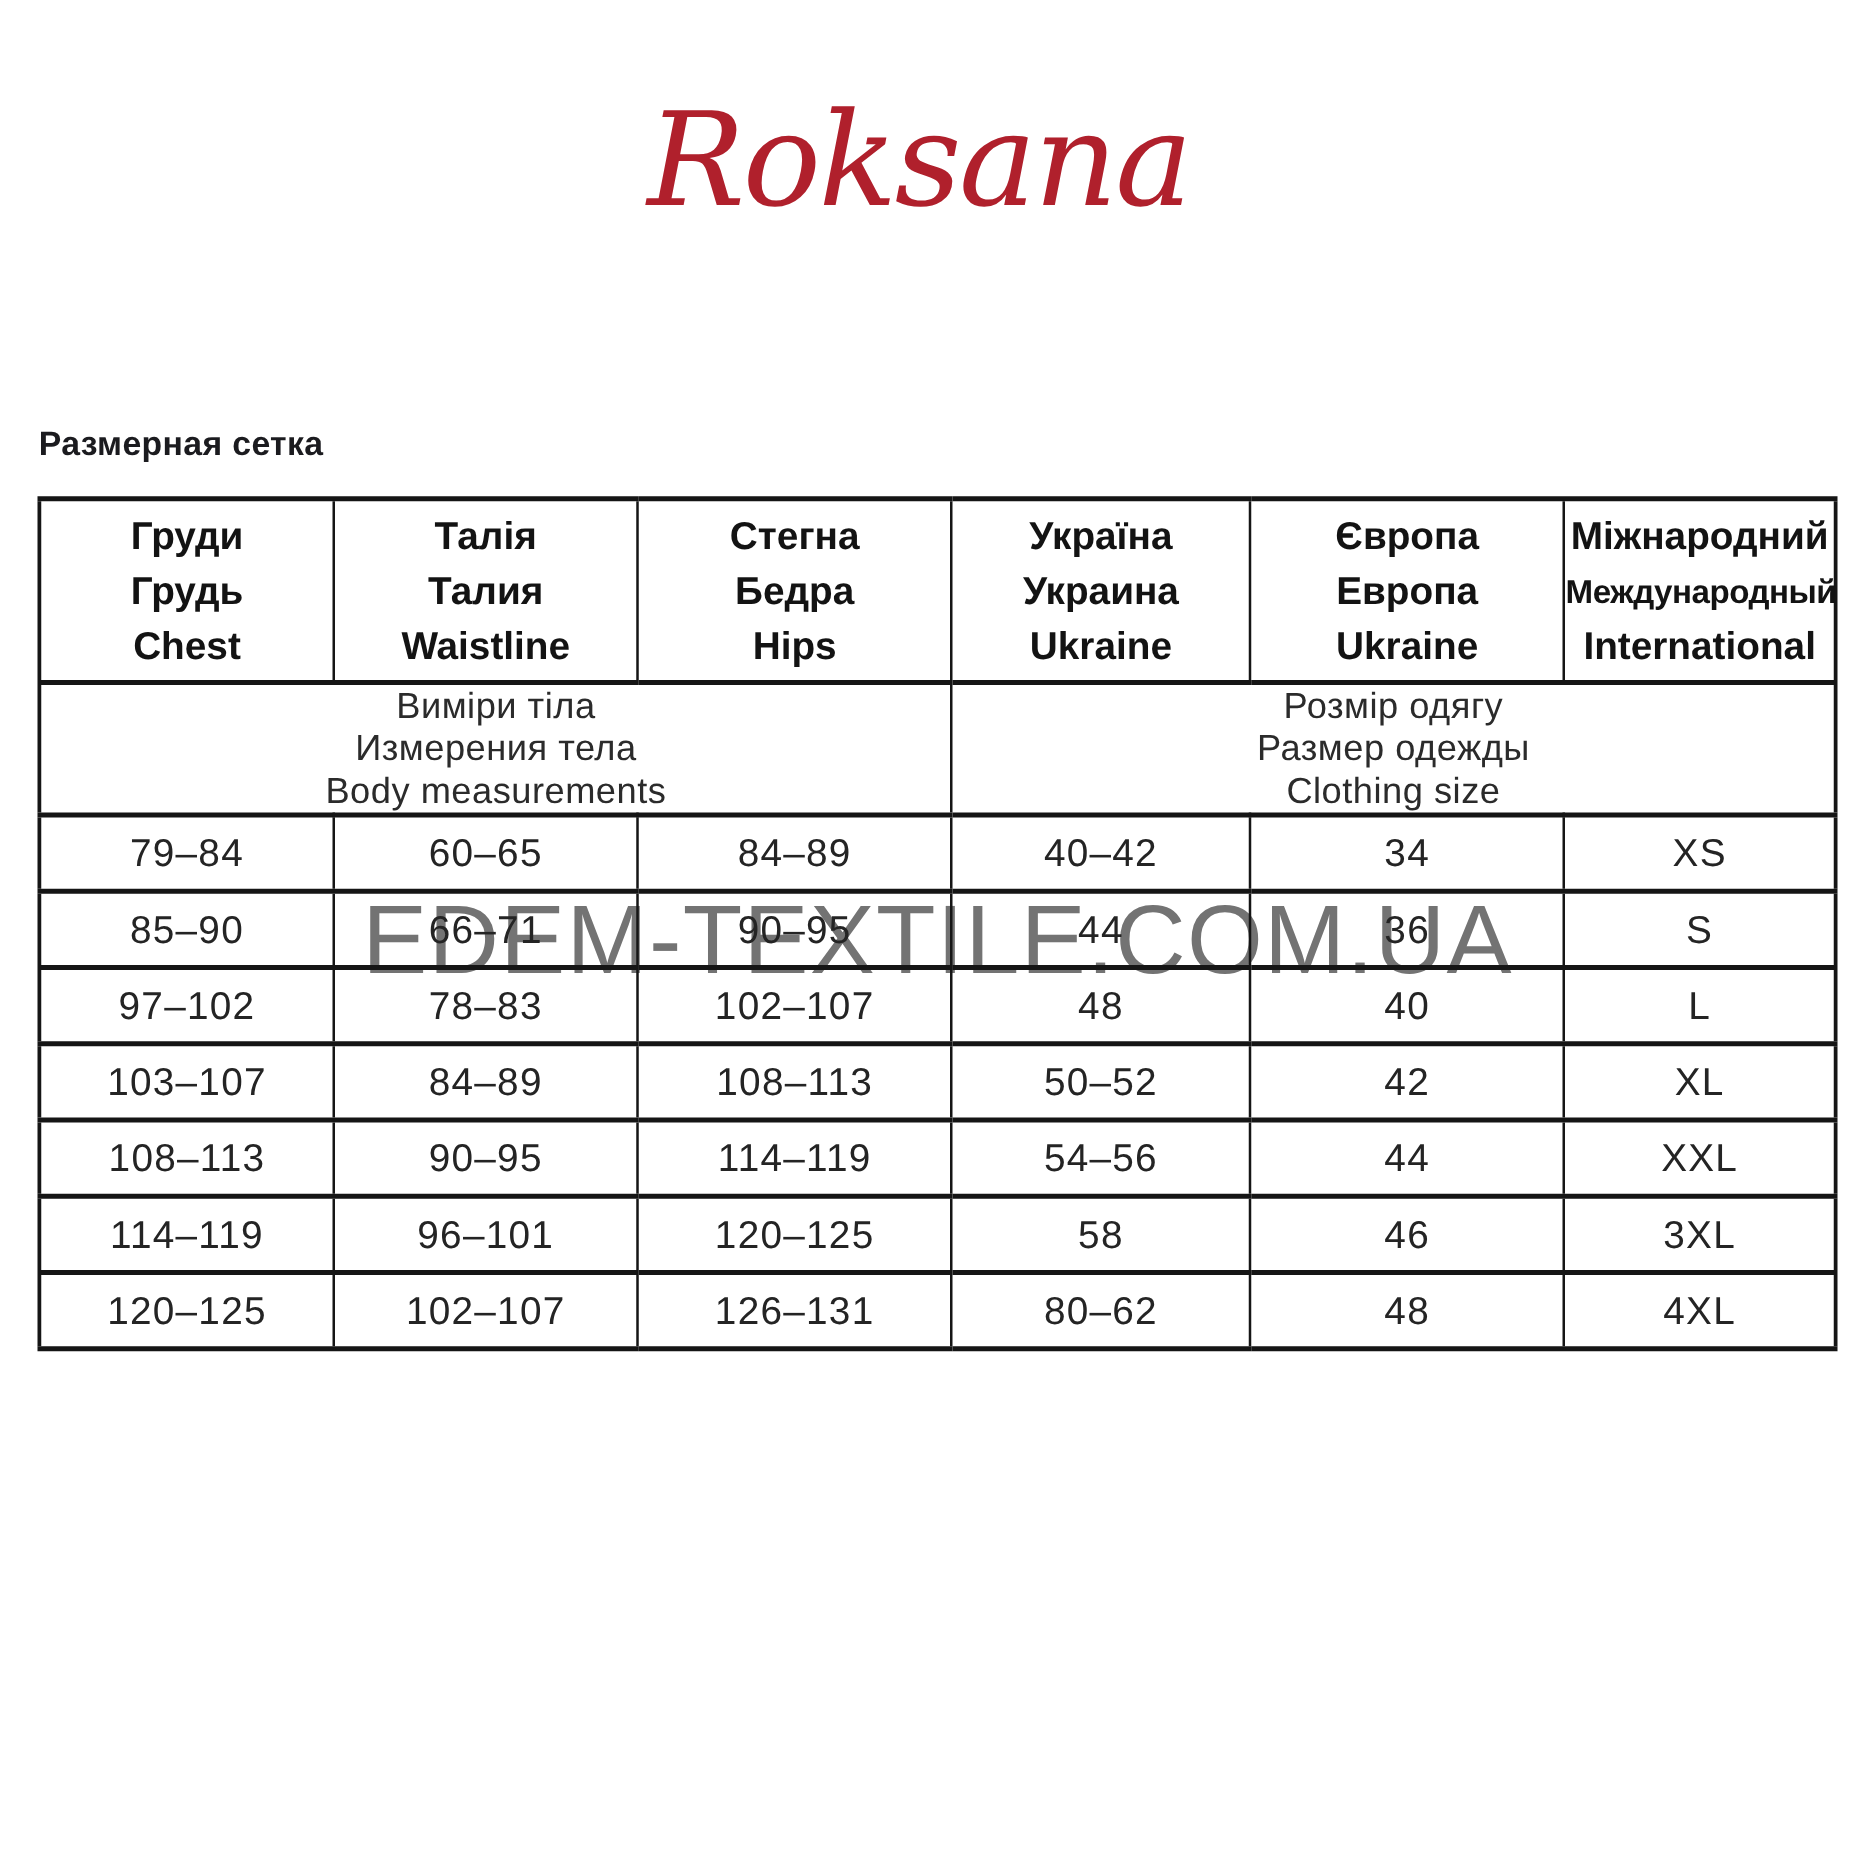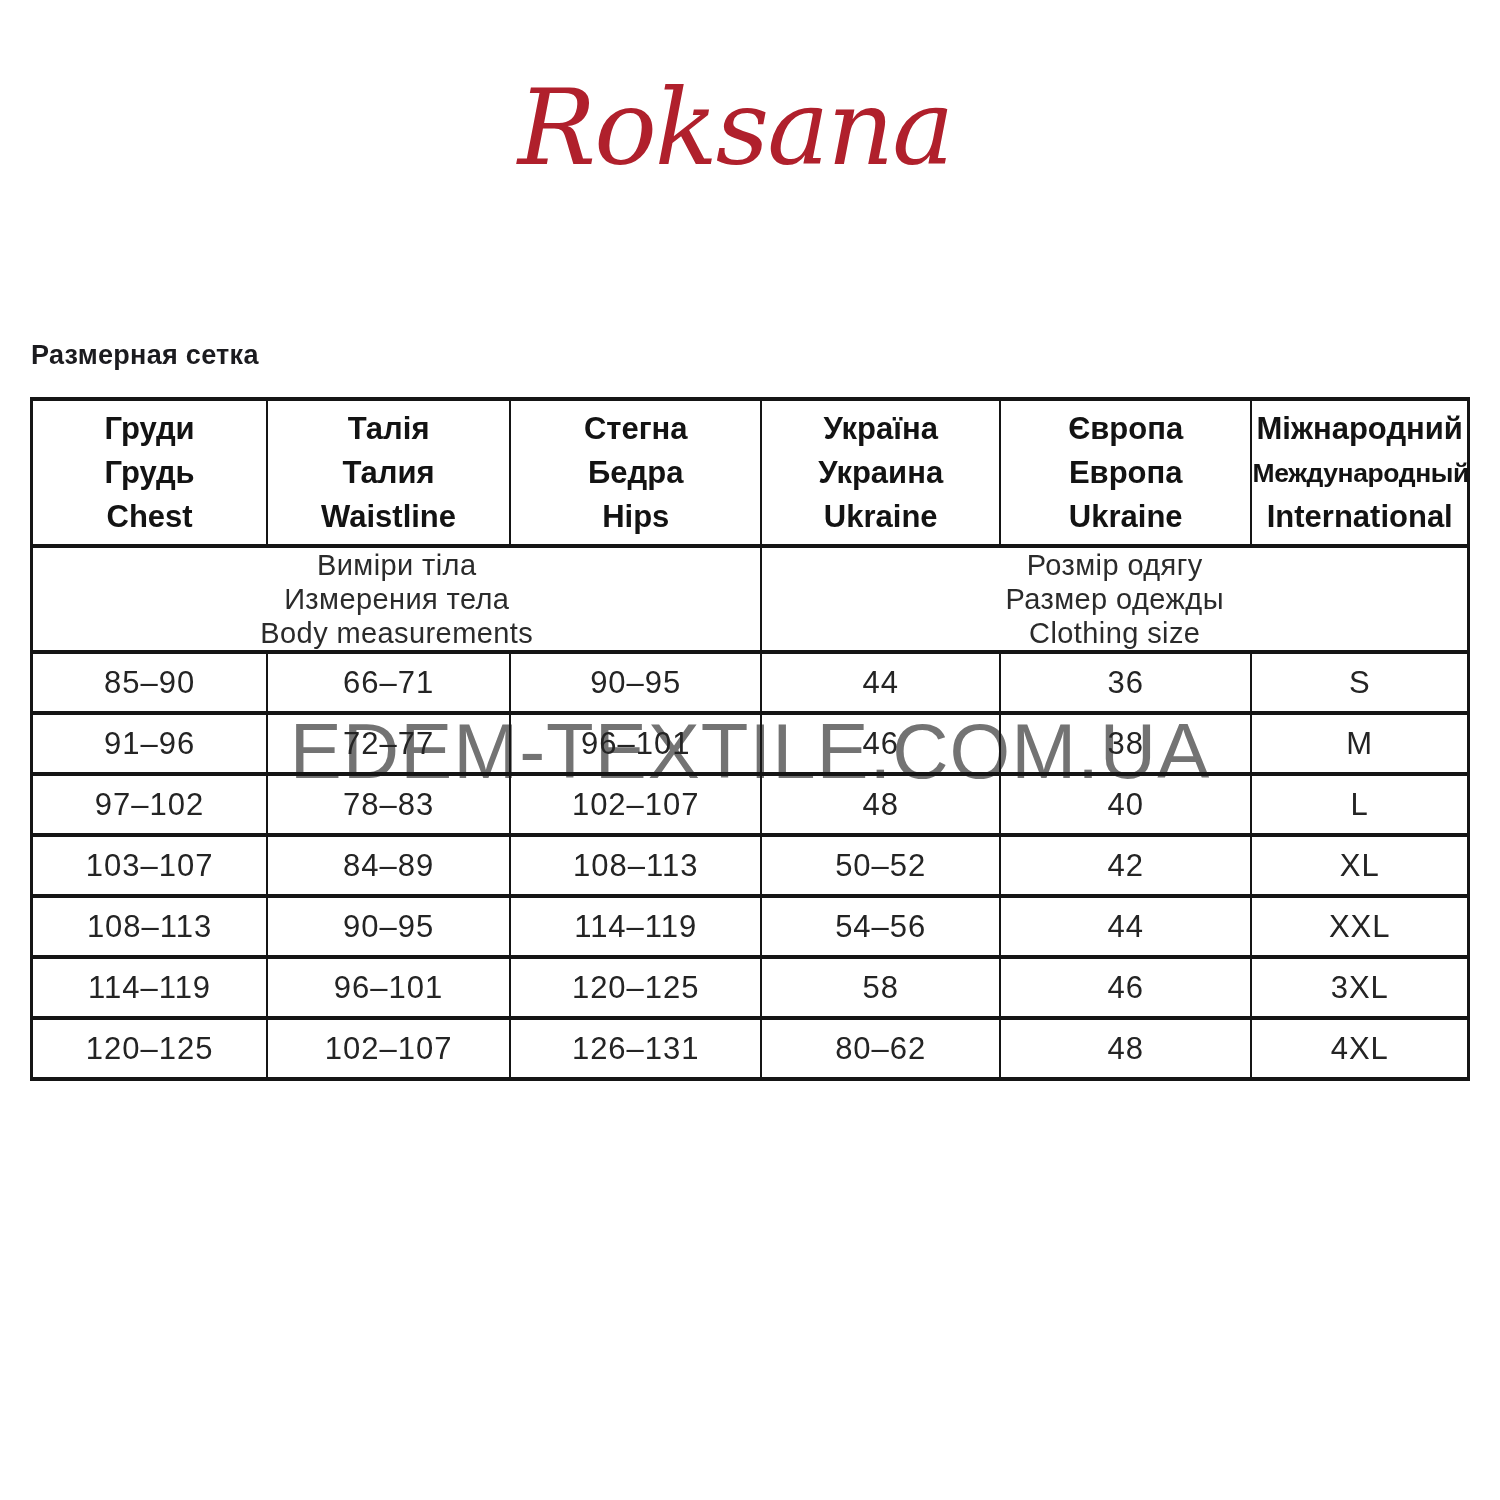--- a/index.html
+++ b/index.html
@@ -174,36 +174,36 @@
           </th>
           <th colspan="3">
             <span class="line">Розмір одягу</span>
             <span class="line">Размер одежды</span>
             <span class="line">Clothing size</span>
           </th>
         </tr>
     </thead>
     <tbody>
         <tr>
+          <td>79–84</td>
+          <td>60–65</td>
+          <td>84–89</td>
+          <td>40–42</td>
+          <td>34</td>
+          <td>XS</td>
+        </tr>
+        <tr>
           <td>85–90</td>
           <td>66–71</td>
           <td>90–95</td>
           <td>44</td>
           <td>36</td>
           <td>S</td>
         </tr>
         <tr>
-          <td>91–96</td>
-          <td>72–77</td>
-          <td>96–101</td>
-          <td>46</td>
-          <td>38</td>
-          <td>M</td>
-        </tr>
-        <tr>
           <td>97–102</td>
           <td>78–83</td>
           <td>102–107</td>
           <td>48</td>
           <td>40</td>
           <td>L</td>
         </tr>
         <tr>
           <td>103–107</td>
           <td>84–89</td>

